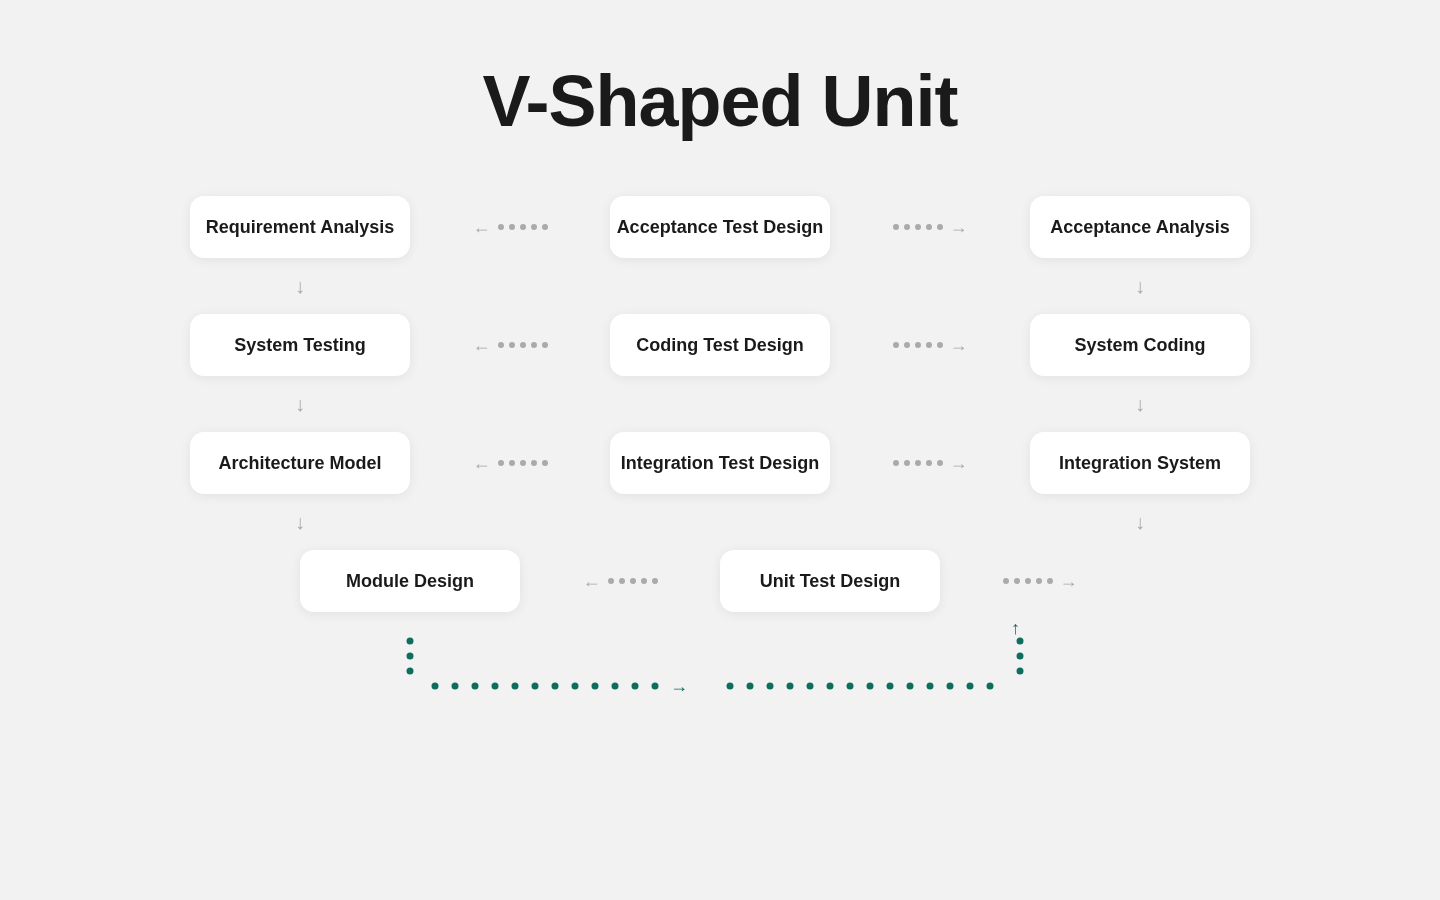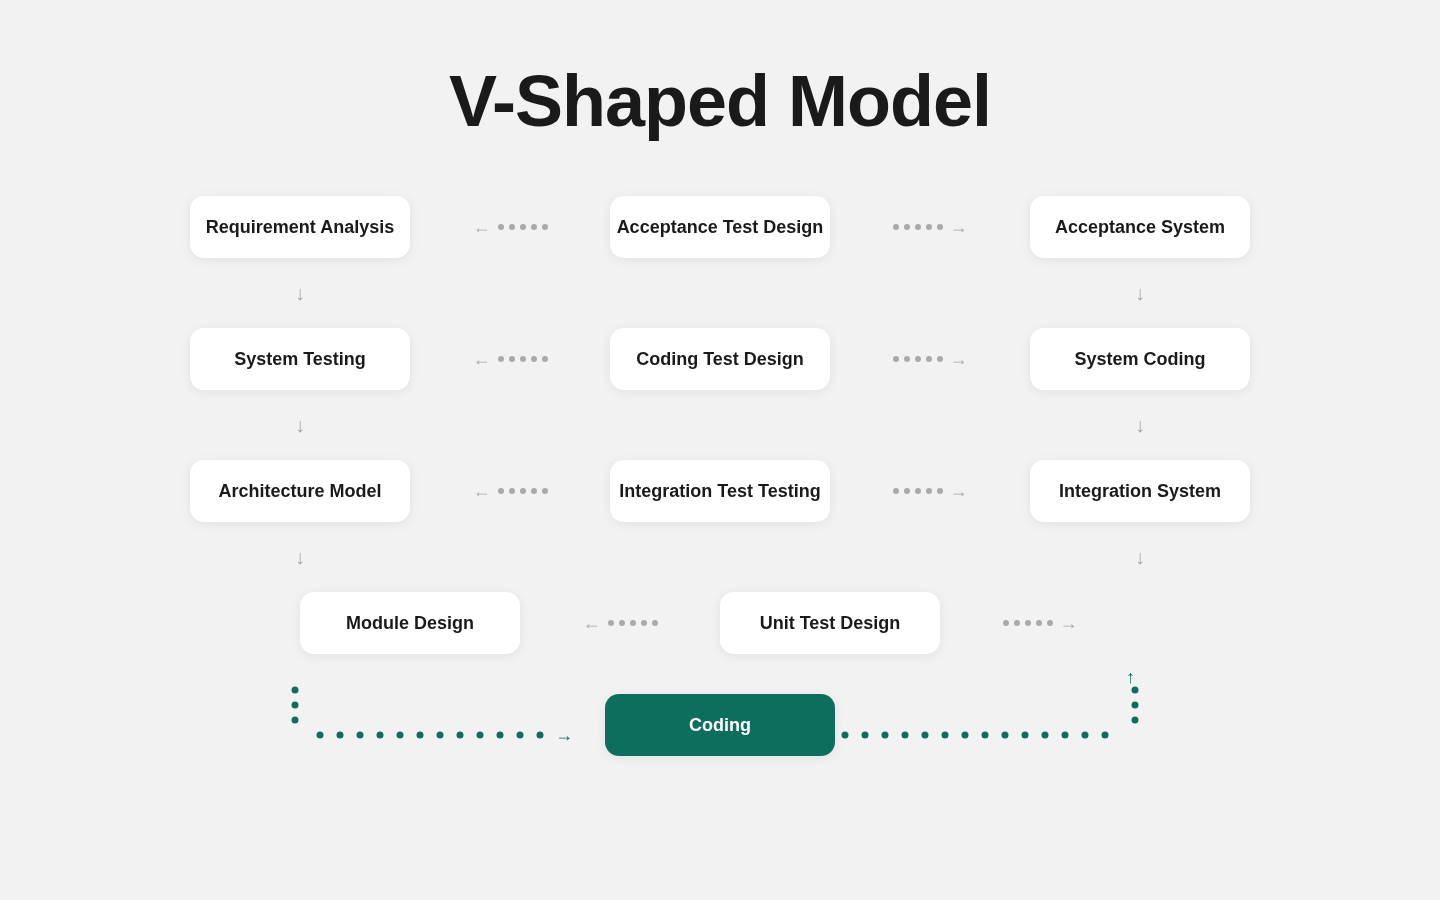--- a/index.html
+++ b/index.html
@@ -18,21 +18,21 @@
       font-weight: 900;
       color: #1a1a1a;
       margin-top: 60px;
       margin-bottom: 50px;
       letter-spacing: -1px;
     }
     .diagram {
       display: flex;
       flex-direction: column;
       align-items: center;
-      gap: 12px;
+      gap: 5px;
       width: 100%;
     }
     .row {
       display: flex;
       align-items: center;
       justify-content: center;
       width: 100%;
       height: 70px;
       position: relative;
     }
@@ -110,21 +110,21 @@
       justify-content: center;
       width: 100%;
       height: 110px;
       position: relative;
       margin-top: 0px;
     }
   </style>
 </head>
 <body>
 
-<h1 class="page-title">V-Shaped Model</h1>
+<h1 class="page-title">V-Shaped Unit</h1>
 
 <div class="diagram">
 
   <div class="row">
     <div class="box">Requirement Analysis</div>
     <div class="connector">
       <div class="dotted-line">
         <span class="arrow-left">←</span>
         <div class="dot"></div>
         <div class="dot"></div>
@@ -137,21 +137,21 @@
     <div class="connector">
       <div class="dotted-line">
         <div class="dot"></div>
         <div class="dot"></div>
         <div class="dot"></div>
         <div class="dot"></div>
         <div class="dot"></div>
         <span class="arrow-right">→</span>
       </div>
     </div>
-    <div class="box">Acceptance System</div>
+    <div class="box">Acceptance Analysis</div>
   </div>
 
   <div class="row-gap">
     <div style="width:220px; display:flex; justify-content:center;">
       <span class="arrow-down">↓</span>
     </div>
     <div style="width:200px;"></div>
     <div style="width:220px;"></div>
     <div style="width:200px;"></div>
     <div style="width:220px; display:flex; justify-content:center;">
@@ -202,21 +202,21 @@
     <div class="connector">
       <div class="dotted-line">
         <span class="arrow-left">←</span>
         <div class="dot"></div>
         <div class="dot"></div>
         <div class="dot"></div>
         <div class="dot"></div>
         <div class="dot"></div>
       </div>
     </div>
-    <div class="box">Integration Test Testing</div>
+    <div class="box">Integration Test Design</div>
     <div class="connector">
       <div class="dotted-line">
         <div class="dot"></div>
         <div class="dot"></div>
         <div class="dot"></div>
         <div class="dot"></div>
         <div class="dot"></div>
         <span class="arrow-right">→</span>
       </div>
     </div>
@@ -277,21 +277,20 @@
       <circle cx="255" cy="60" r="3.5" fill="#0d6e5e"></circle>
       <circle cx="275" cy="60" r="3.5" fill="#0d6e5e"></circle>
       <circle cx="295" cy="60" r="3.5" fill="#0d6e5e"></circle>
       <circle cx="315" cy="60" r="3.5" fill="#0d6e5e"></circle>
       <circle cx="335" cy="60" r="3.5" fill="#0d6e5e"></circle>
       <circle cx="355" cy="60" r="3.5" fill="#0d6e5e"></circle>
 
       <text x="370" y="66" font-size="18" fill="#0d6e5e" font-weight="bold">→</text>
     </svg>
 
-    <div class="box highlight">Coding</div>
 
     <svg width="420" height="100" style="overflow:visible;">
 
       <circle cx="10" cy="60" r="3.5" fill="#0d6e5e"></circle>
       <circle cx="30" cy="60" r="3.5" fill="#0d6e5e"></circle>
       <circle cx="50" cy="60" r="3.5" fill="#0d6e5e"></circle>
       <circle cx="70" cy="60" r="3.5" fill="#0d6e5e"></circle>
       <circle cx="90" cy="60" r="3.5" fill="#0d6e5e"></circle>
       <circle cx="110" cy="60" r="3.5" fill="#0d6e5e"></circle>
       <circle cx="130" cy="60" r="3.5" fill="#0d6e5e"></circle>

